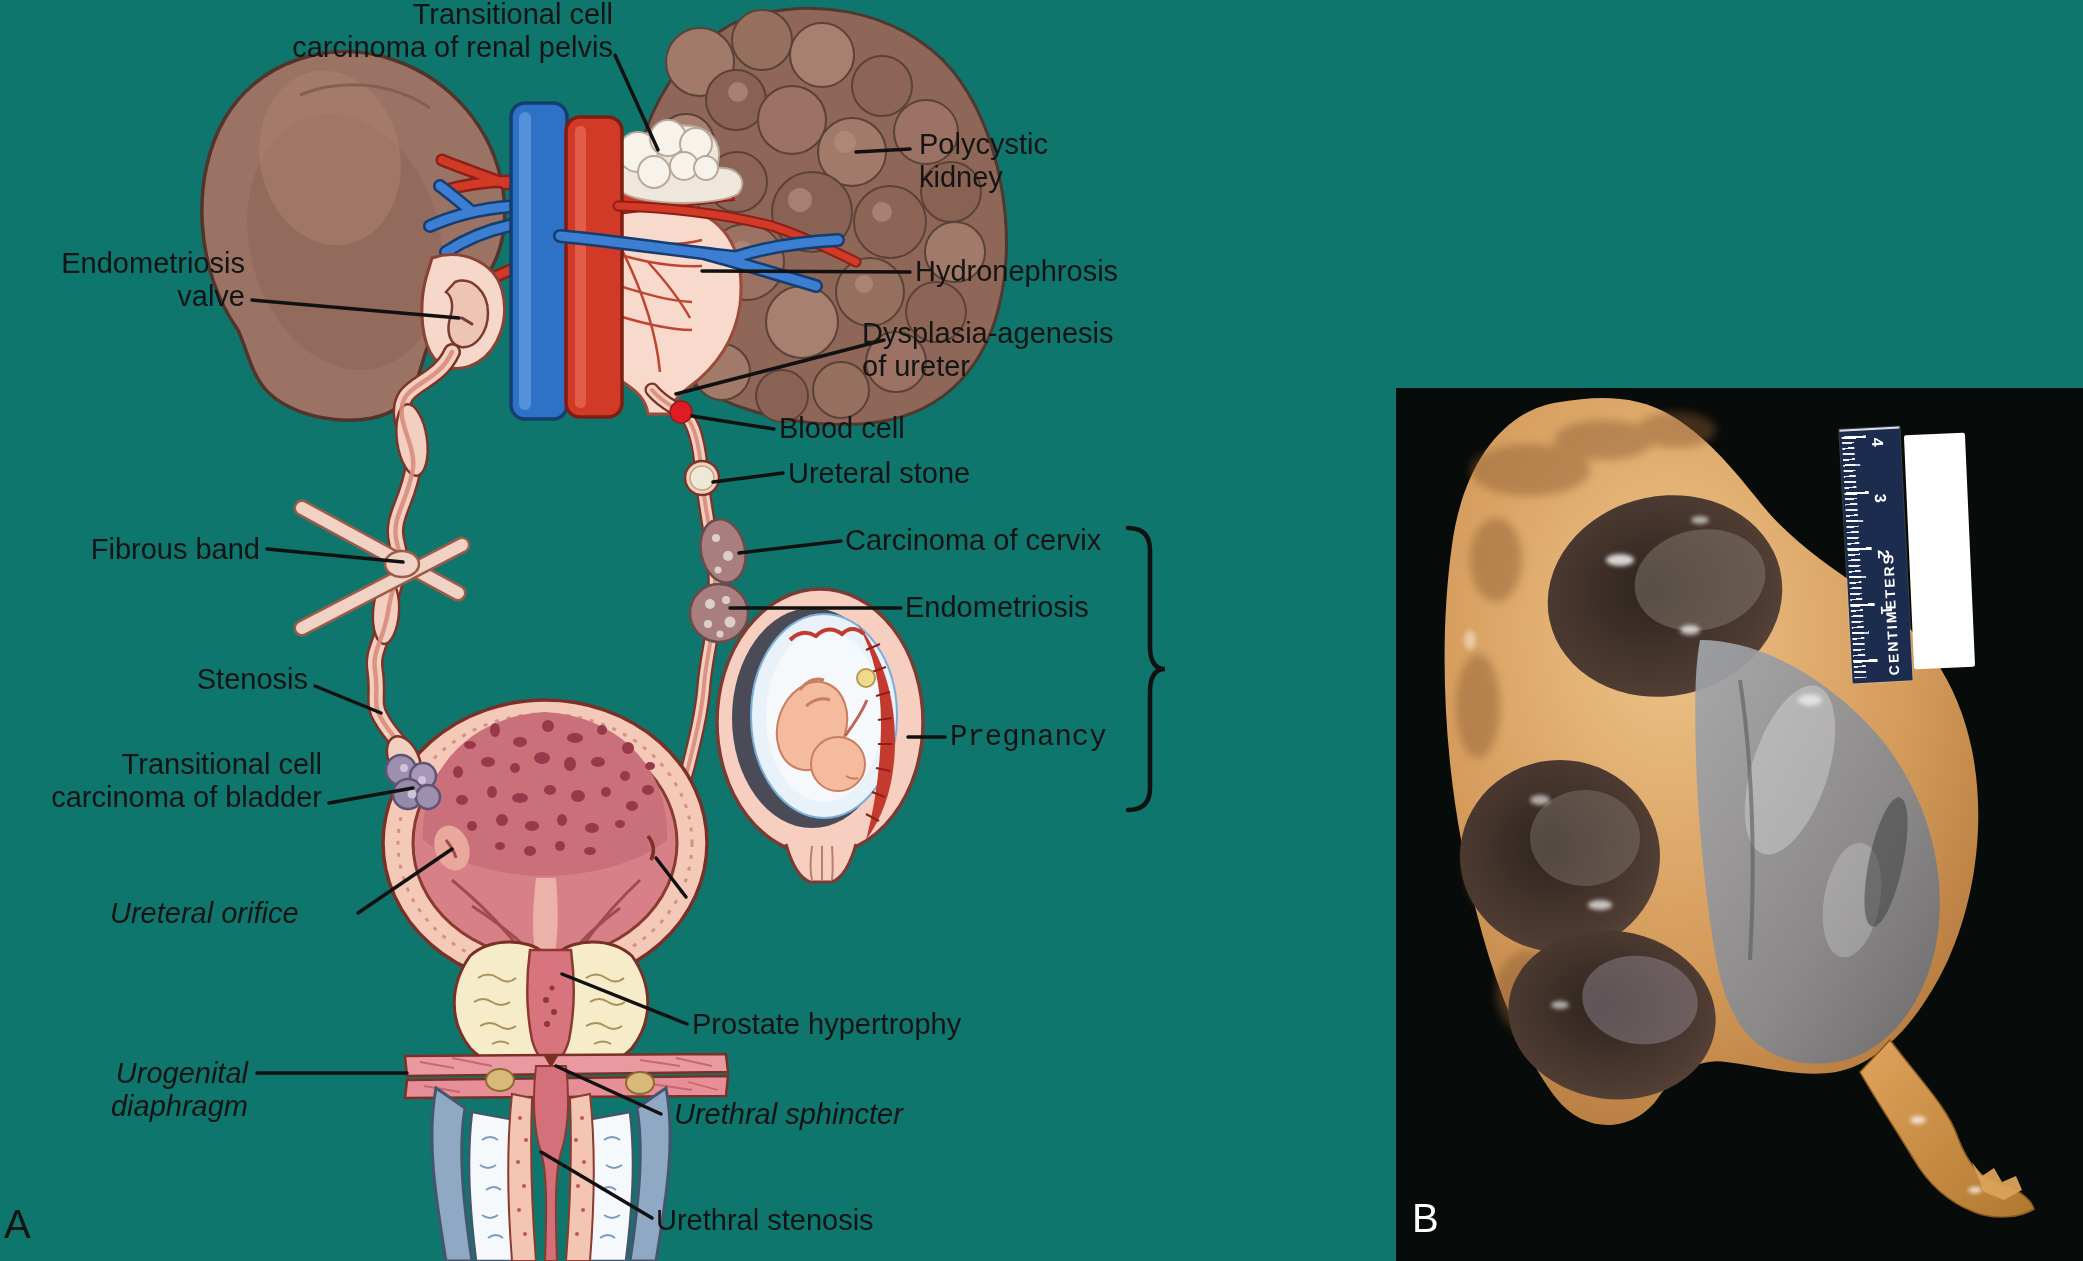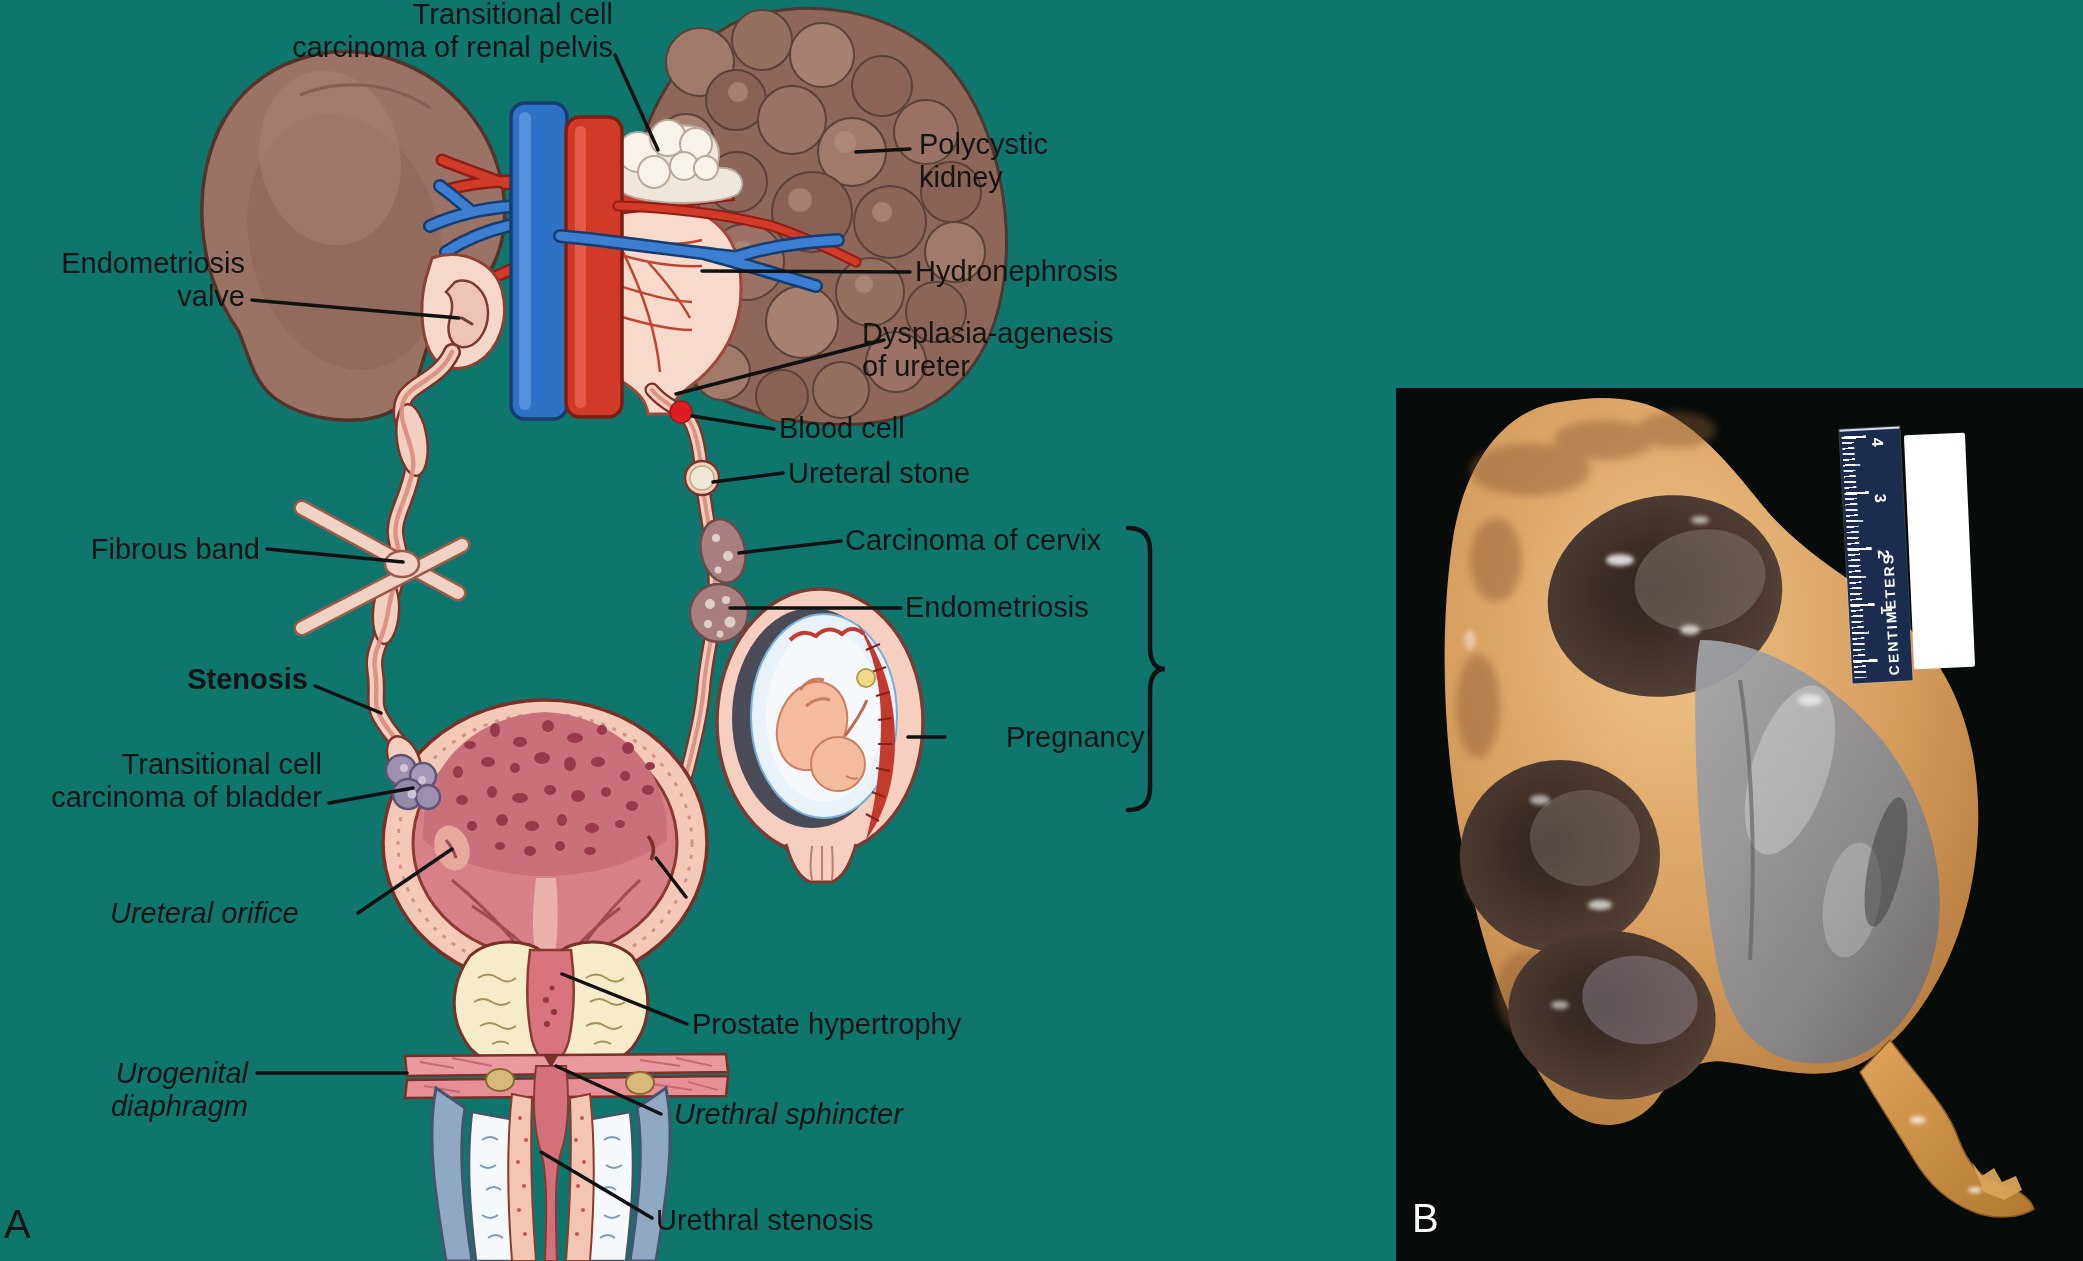--- a/index.html
+++ b/index.html
@@ -428,23 +428,23 @@
 kidney</div>
   <div class="lbl" style="left:25px;top:247px;width:220px;text-align:right;">Endometriosis
 valve</div>
   <div class="lbl" style="left:915px;top:255px;">Hydronephrosis</div>
   <div class="lbl" style="left:862px;top:317px;">Dysplasia-agenesis
 of ureter</div>
   <div class="lbl" style="left:779px;top:412px;">Blood cell</div>
   <div class="lbl" style="left:788px;top:457px;text-align:right;">Ureteral stone</div>
   <div class="lbl" style="left:845px;top:524px;">Carcinoma of cervix</div>
   <div class="lbl" style="left:905px;top:591px;">Endometriosis</div>
-  <div class="lbl" style="left:1006px;top:721px;">Pregnancy</div>
+  <div class="lbl" style="left:950px;top:721px;font-family:Liberation Mono, monospace;">Pregnancy</div>
   <div class="lbl" style="left:60px;top:533px;width:200px;text-align:right;">Fibrous band</div>
-  <div class="lbl" style="left:108px;top:663px;width:200px;text-align:right;font-weight:bold;">Stenosis</div>
+  <div class="lbl" style="left:108px;top:663px;width:200px;text-align:right;">Stenosis</div>
   <div class="lbl" style="left:0px;top:748px;width:322px;text-align:right;">Transitional cell
 carcinoma of bladder</div>
   <div class="lbl it" style="left:110px;top:897px;width:240px;text-align:left;">Ureteral orifice</div>
   <div class="lbl" style="left:692px;top:1008px;">Prostate hypertrophy</div>
   <div class="lbl it" style="left:18px;top:1057px;width:230px;text-align:right;">Urogenital diaphragm</div>
   <div class="lbl it" style="left:674px;top:1098px;">Urethral sphincter</div>
   <div class="lbl" style="left:656px;top:1204px;">Urethral stenosis</div>
 
   <div class="panel-letter" style="left:4px;top:1202px;">A</div>
   <div class="panel-letter white" style="left:1412px;top:1196px;">B</div>

